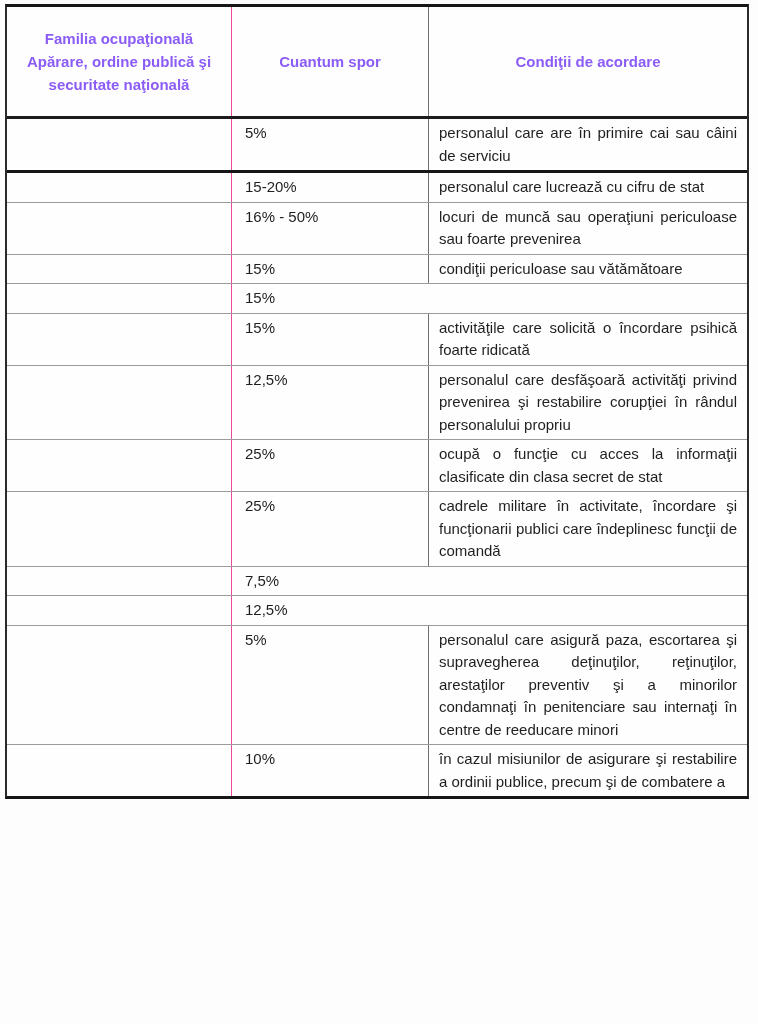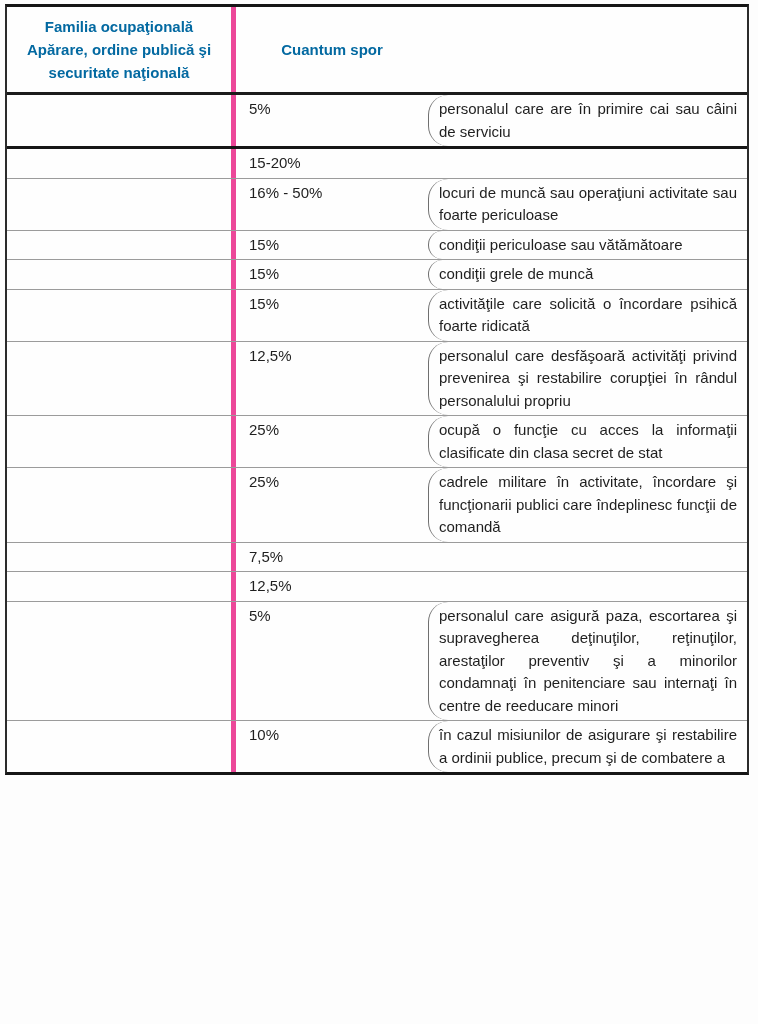--- a/index.html
+++ b/index.html
@@ -35,97 +35,97 @@
     border-bottom: 3px solid #1b1b1b;
   }
   .th {
     font-weight: bold;
     font-size: 15px;
     line-height: 23px;
     text-align: center;
     display: flex;
     align-items: center;
     justify-content: center;
-    padding: 8px 4px;
+    padding: 20px 4px;
     white-space: pre-line;
-    color: #0369a1;
+    color: #8b5cf6;
   }
   .tbody .tr {
     border-bottom: 1px solid #9b9b9b;
   }
   .tbody .tr.thick {
     border-bottom: 3px solid #161616;
   }
   .tbody .tr:last-child {
     border-bottom: none;
   }
   .td {
     font-size: 15px;
     line-height: 22.5px;
     padding: 3px 10px;
   }
   .col2 {
-    border-left: 5px solid #ec4899;
+    border-left: 1px solid #ec4899;
   }
   .col3 {
     border-left: 1px solid #6f6f6f;
   }
   .td.col2 {
     padding-left: 13px;
     white-space: nowrap;
   }
   .td.col3 {
     text-align: justify;
-    border-radius: 20px;
   }
   .td.col1 {
     min-height: 10px;
   }
 </style>
 </head>
 <body>
 
 <div class="page">
   <div class="doc-table">
 
     <div class="tr thead">
       <div class="th col1">Familia ocupaţională
 Apărare, ordine publică şi
 securitate naţională</div>
       <div class="th col2">Cuantum spor</div>
+      <div class="th col3">Condiţii de acordare</div>
     </div>
 
     <div class="tbody">
   <div class="tr thick">
     <div class="td col1"></div>
     <div class="td col2">5%</div>
     <div class="td col3">personalul care are în primire cai sau câini de serviciu</div>
   </div>
 
   <div class="tr">
     <div class="td col1"></div>
     <div class="td col2">15-20%</div>
+    <div class="td col3">personalul care lucrează cu cifru de stat</div>
   </div>
 
   <div class="tr">
     <div class="td col1"></div>
     <div class="td col2">16% - 50%</div>
-    <div class="td col3">locuri de muncă sau operaţiuni activitate sau foarte periculoase</div>
+    <div class="td col3">locuri de muncă sau operaţiuni periculoase sau foarte prevenirea</div>
   </div>
 
   <div class="tr">
     <div class="td col1"></div>
     <div class="td col2">15%</div>
     <div class="td col3">condiţii periculoase sau vătămătoare</div>
   </div>
 
   <div class="tr">
     <div class="td col1"></div>
     <div class="td col2">15%</div>
-    <div class="td col3">condiţii grele de muncă</div>
   </div>
 
   <div class="tr">
     <div class="td col1"></div>
     <div class="td col2">15%</div>
     <div class="td col3">activităţile care solicită o încordare psihică foarte ridicată</div>
   </div>
 
   <div class="tr">
     <div class="td col1"></div>

